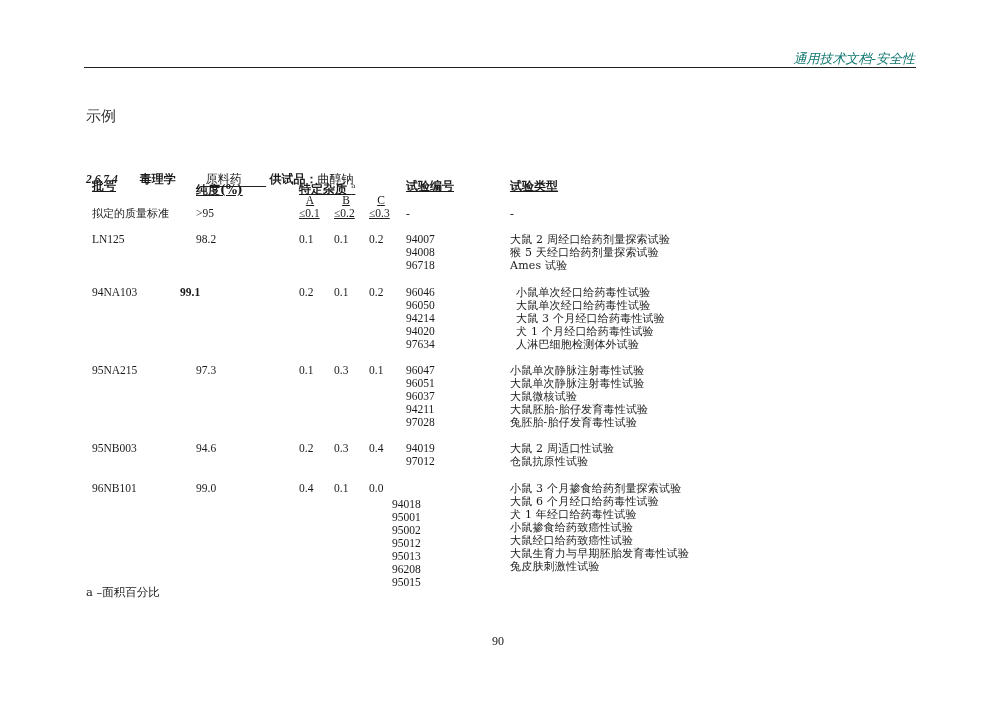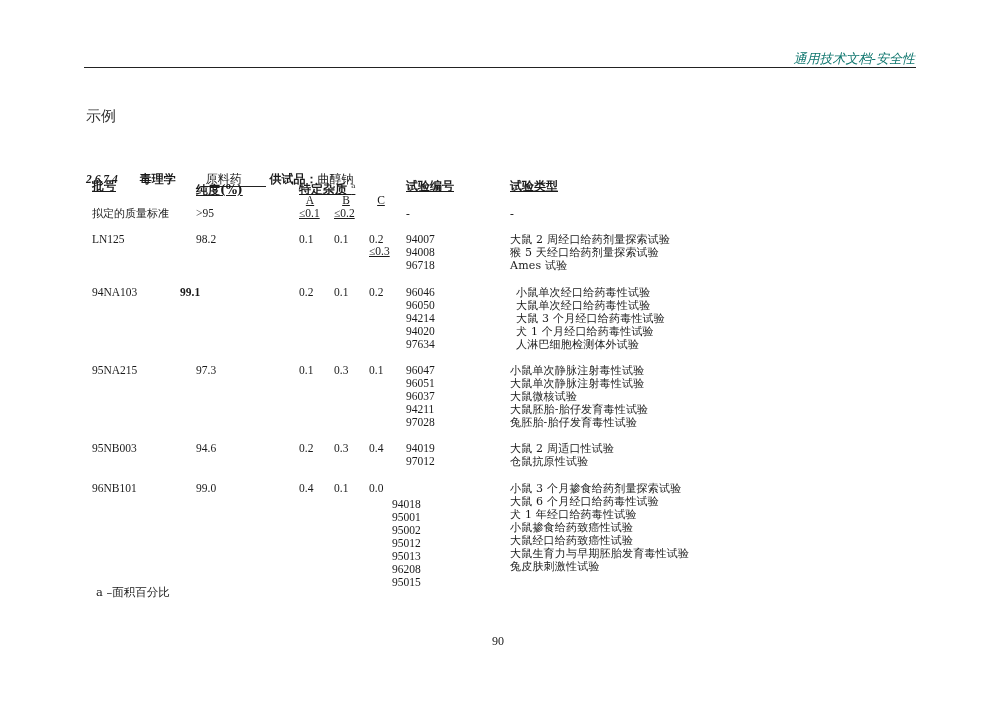--- a/index.html
+++ b/index.html
@@ -122,21 +122,20 @@
       line-height: 13px;
     }
     .type-line {
       letter-spacing: 0.2px;
     }
     .footnote {
       position: absolute;
       left: 86px;
       top: 585px;
       font-size: 11.5px;
-      margin-left: 10px;
     }
     .page-number {
       position: absolute;
       left: 492px;
       top: 634px;
       font-size: 12px;
       font-family: "Liberation Serif", serif;
     }
   </style>
 </head>
@@ -163,21 +162,21 @@
   <div class="cell col-head" style="left:510px; top:180px;">试验类型</div>
 
   <div class="cell sub-head" style="left:295px; top:194px;">A</div>
   <div class="cell sub-head" style="left:331px; top:194px;">B</div>
   <div class="cell sub-head" style="left:366px; top:194px;">C</div>
 
   <div class="cell" style="left:92px; top:207px;">拟定的质量标准</div>
   <div class="cell num" style="left:196px; top:207px;">&gt;95</div>
   <div class="cell lim" style="left:299px; top:207px;">≤0.1</div>
   <div class="cell lim" style="left:334px; top:207px;">≤0.2</div>
-  <div class="cell lim" style="left:369px; top:207px;margin-top:38px;">≤0.3</div>
+  <div class="cell lim" style="left:369px; top:207px;">≤0.3</div>
   <div class="cell num" style="left:406px; top:207px;">-</div>
   <div class="cell num" style="left:510px; top:207px;">-</div>
 
   <div class="cell num" style="left:92px; top:233px;">LN125</div>
   <div class="cell num" style="left:196px; top:233px;">98.2</div>
   <div class="cell num" style="left:299px; top:233px;">0.1</div>
   <div class="cell num" style="left:334px; top:233px;">0.1</div>
   <div class="cell num" style="left:369px; top:233px;">0.2</div>
   <div class="cell lines num" style="left:406px; top:233px;">
     <span>94007</span>

